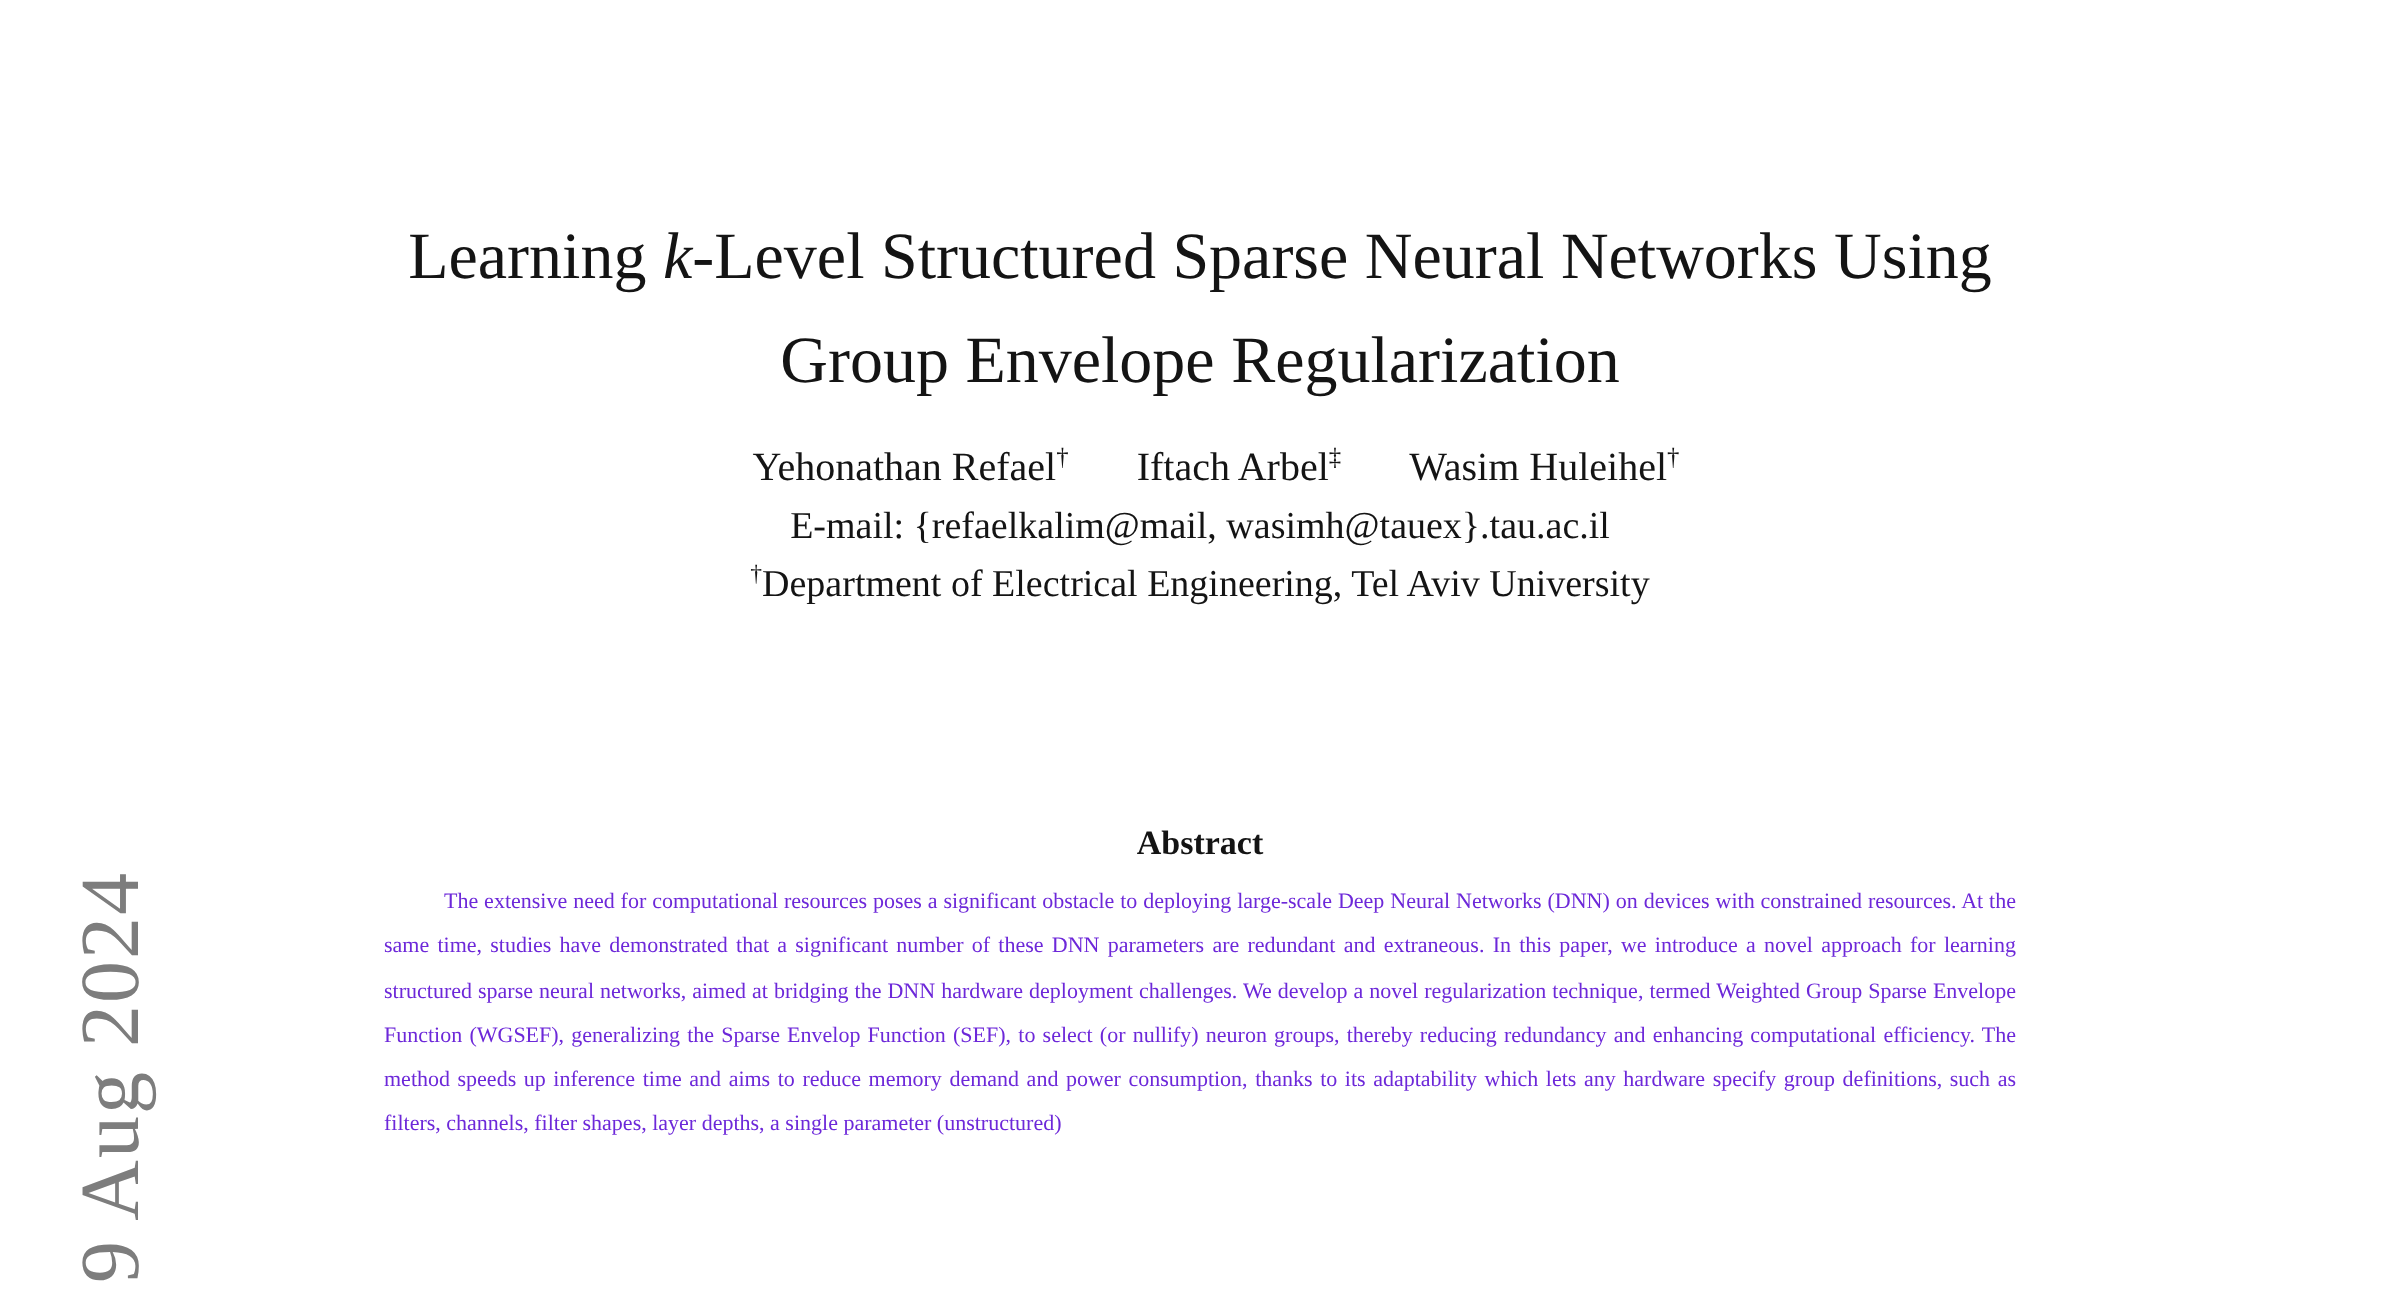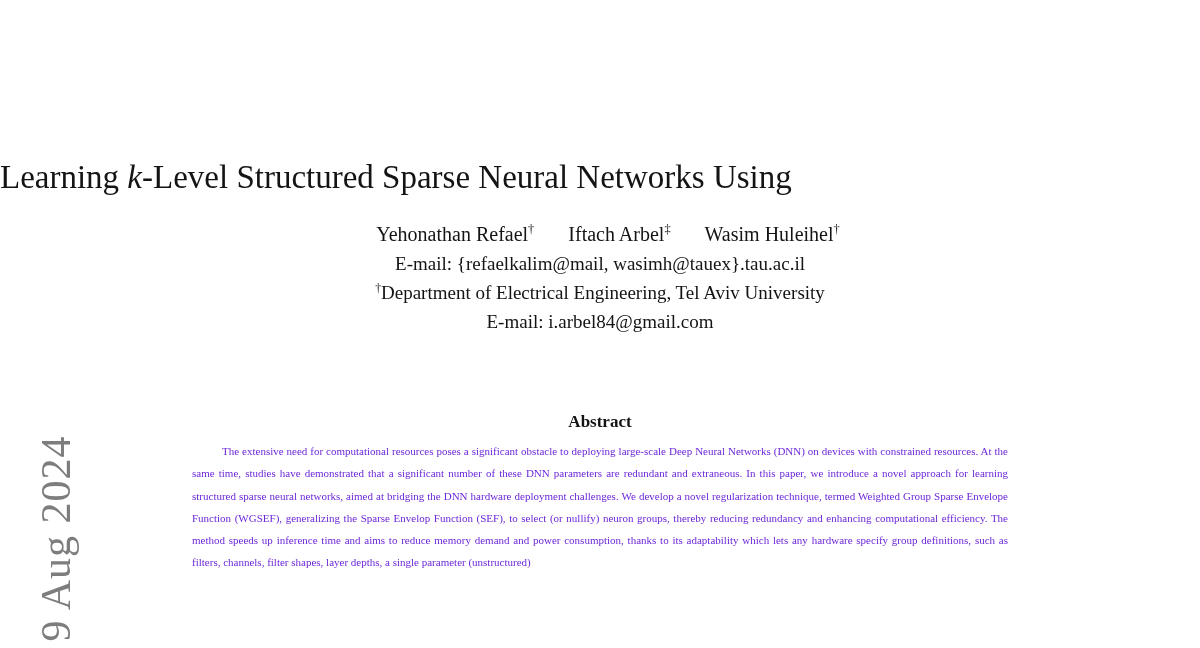--- a/index.html
+++ b/index.html
@@ -24,25 +24,24 @@
     font-size: 42px;
     letter-spacing: 1px;
     color: #7d7d7d;
   }
 
   .title-block {
     position: absolute;
     top: 103px;
     left: 0;
     width: 1200px;
-    text-align: left;
+    text-align: center;
     font-size: 33px;
     line-height: 52px;
     color: #141414;
-    margin-top: 48px;
   }
   .title-block .italic-k { font-style: italic; }
 
   .author-block {
     position: absolute;
     top: 220px;
     left: 0;
     width: 1200px;
     text-align: center;
     color: #141414;
@@ -80,30 +79,30 @@
 </style>
 </head>
 <body>
 
 <div class="page">
 
   <div class="watermark" style="color: rgb(125, 125, 125);">] 9 Aug 2024</div>
 
   <div class="title-block">
     <div><span>Learning </span><span class="italic-k">k</span><span>-Level Structured Sparse Neural Networks Using</span></div>
+    <div>Group Envelope Regularization</div>
   </div>
 
   <div class="author-block">
     <div class="author-line"><span class="author-name"><span>Yehonathan Refael</span><sup>†</sup></span><span class="author-name"><span>Iftach Arbel</span><sup>‡</sup></span><span class="author-name"><span>Wasim Huleihel</span><sup>†</sup></span></div>
 
     <div class="affil-line">E-mail: {refaelkalim@mail, wasimh@tauex}.tau.ac.il</div>
 
     <div class="affil-line"><sup>†</sup><span>Department of Electrical Engineering, Tel Aviv University</span></div>
 
 
-    <div class="affil-line">E-mail: i.arbel84@gmail.com</div>
   </div>
 
   <div class="abstract-heading">Abstract</div>
 
   <div class="abstract-body">The extensive need for computational resources poses a significant obstacle to deploying large-scale Deep Neural Networks (DNN) on devices with constrained resources. At the same time, studies have demonstrated that a significant number of these DNN parameters are redundant and extraneous. In this paper, we introduce a novel approach for learning structured sparse neural networks, aimed at bridging the DNN hardware deployment challenges. We develop a novel regularization technique, termed Weighted Group Sparse Envelope Function (WGSEF), generalizing the Sparse Envelop Function (SEF), to select (or nullify) neuron groups, thereby reducing redundancy and enhancing computational efficiency. The method speeds up inference time and aims to reduce memory demand and power consumption, thanks to its adaptability which lets any hardware specify group definitions, such as filters, channels, filter shapes, layer depths, a single parameter (unstructured)</div>
 
 </div>
 
 </body></html>

